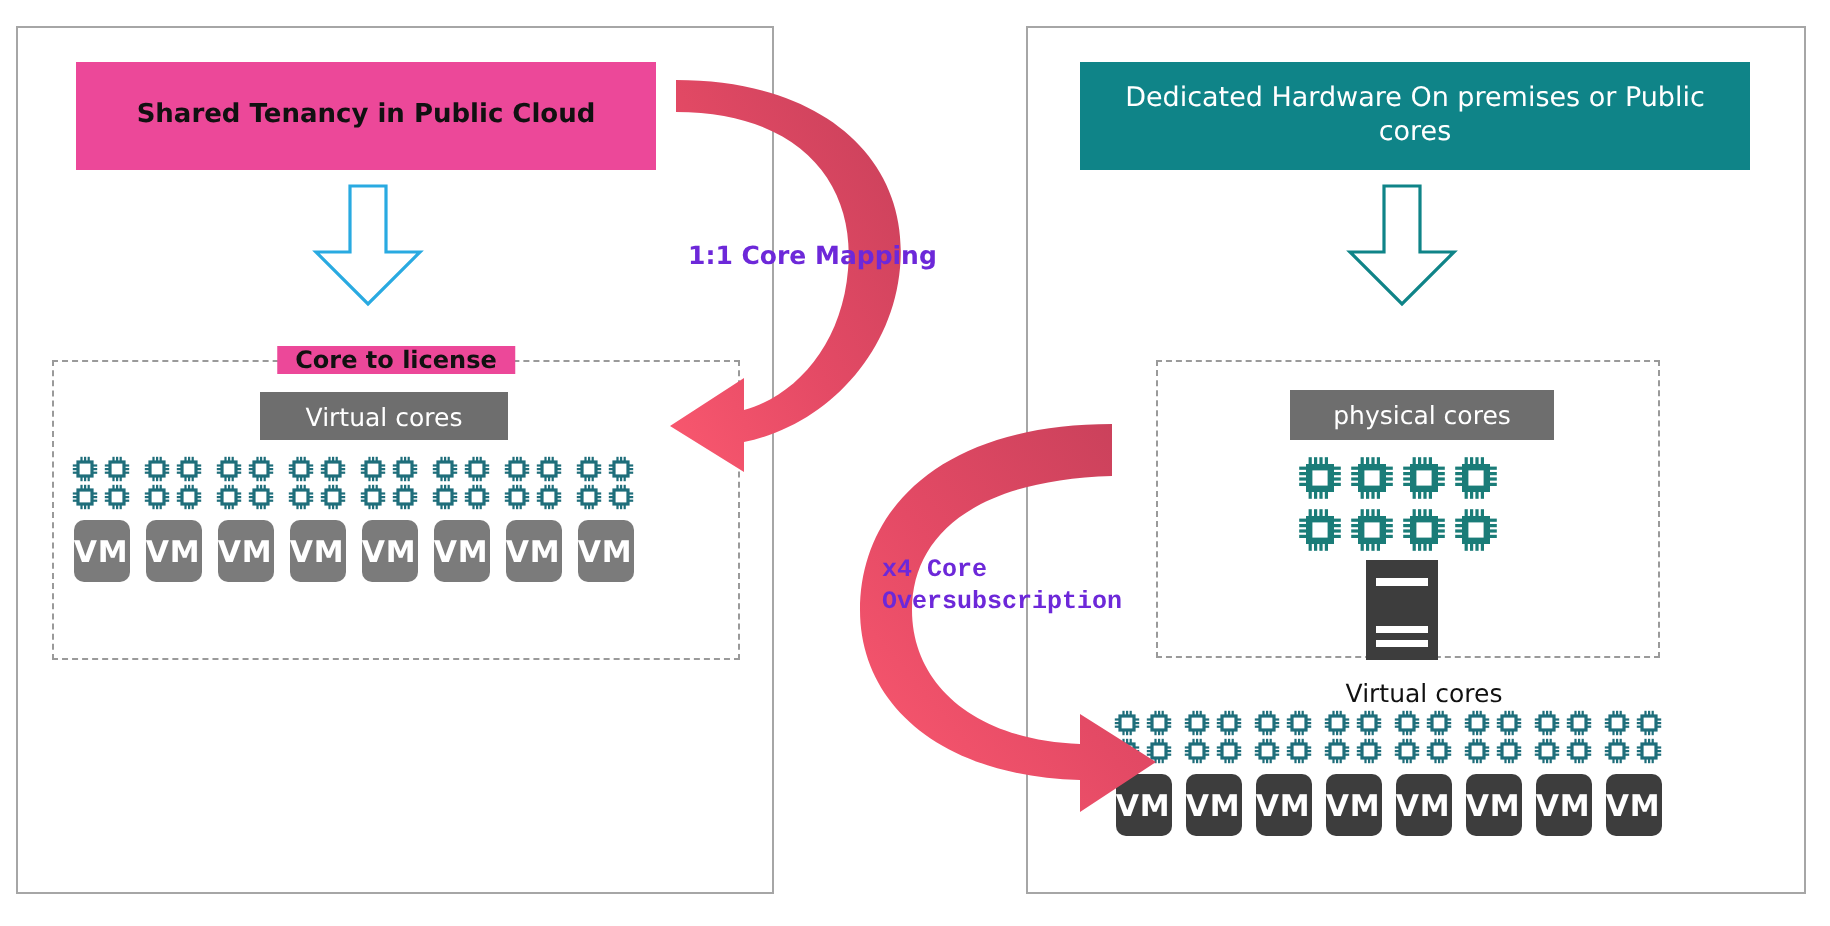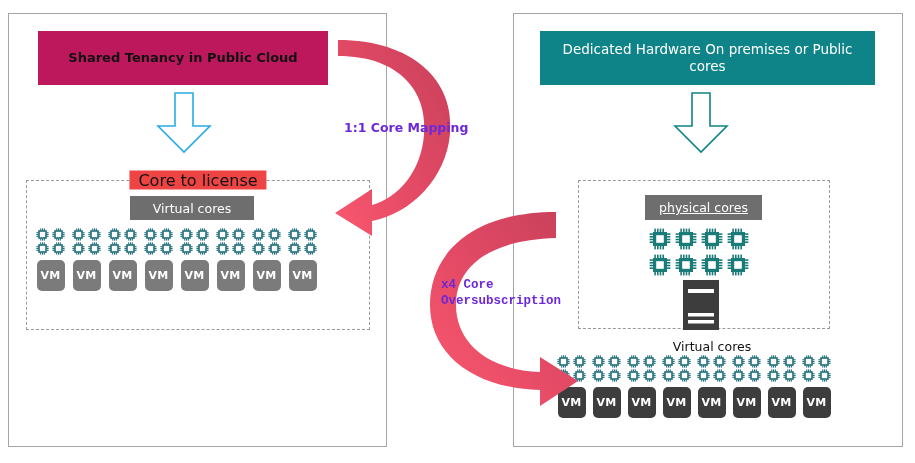--- a/index.html
+++ b/index.html
@@ -34,21 +34,21 @@
     display: flex;
     align-items: center;
     justify-content: center;
     text-align: center;
     box-sizing: border-box;
     color: #ffffff;
     line-height: 1.25;
   }
   #banner-left {
     left: 38px; top: 31px; width: 290px; height: 54px;
-    background: #be185d;
+    background: #ec4899;
     color: #111111;
     font-weight: bold;
     font-size: 13px;
   }
   #banner-right {
     left: 540px; top: 31px; width: 335px; height: 54px;
     background: #0F8488;
     color: #ffffff;
     font-weight: normal;
     font-size: 13.5px;
@@ -66,45 +66,45 @@
     border: 1px dashed #9a9a9a;
     box-sizing: border-box;
     background: transparent;
   }
   #license-left  { left: 26px;  top: 180px; width: 344px; height: 150px; }
   #license-right { left: 578px; top: 180px; width: 252px; height: 149px; }
 
   
   .license-label {
     position: absolute;
-    background: #ef4444;
+    background: #ec4899;
     padding: 0 9px;
-    font-size: 16px;
-    font-weight: normal;
+    font-size: 12px;
+    font-weight: bold;
     color: #111111;
     white-space: nowrap;
     transform: translate(-50%, -50%);
   }
   #license-label-left  { left: 198px; top: 180px; }
   #license-label-right { left: 704px; top: 181px; }
 
   
   .core-tag {
     position: absolute;
     background: #6E6E6E;
     color: #ffffff;
     font-size: 12.5px;
     display: flex;
     align-items: center;
     justify-content: center;
     box-sizing: border-box;
     white-space: nowrap;
   }
   #tag-virtual-left   { left: 130px; top: 196px; width: 124px; height: 24px; }
-  #tag-physical-right { left: 645px; top: 195px; width: 117px; height: 25px; text-decoration: underline; }
+  #tag-physical-right { left: 645px; top: 195px; width: 132px; height: 25px; }
 
   
   .plain-label {
     position: absolute;
     font-size: 12.5px;
     color: #111111;
     white-space: nowrap;
     transform: translateX(-50%);
   }
   #label-virtual-right { left: 712px; top: 339px; }
@@ -119,21 +119,21 @@
     column-gap: 3px;
     row-gap: 1px;
   }
   .vm-box {
     display: flex;
     align-items: center;
     justify-content: center;
     border-radius: 5px;
     color: #ffffff;
     font-weight: bold;
-    font-size: 11px;
+    font-size: 15px;
     letter-spacing: .3px;
   }
   #vm-group-left { left: 36px; top: 228px; gap: 7px; }
   #vm-group-left .vm-box   { width: 28px; height: 31px; background: #7B7B7B; margin-top: 5px; }
   #vm-group-right { left: 557px; top: 355px; gap: 6px; }
   #vm-group-right .vm-box  { width: 28px; height: 31px; background: #3D3D3D; margin-top: 5px; }
 
   
   #physical-grid {
     position: absolute;

